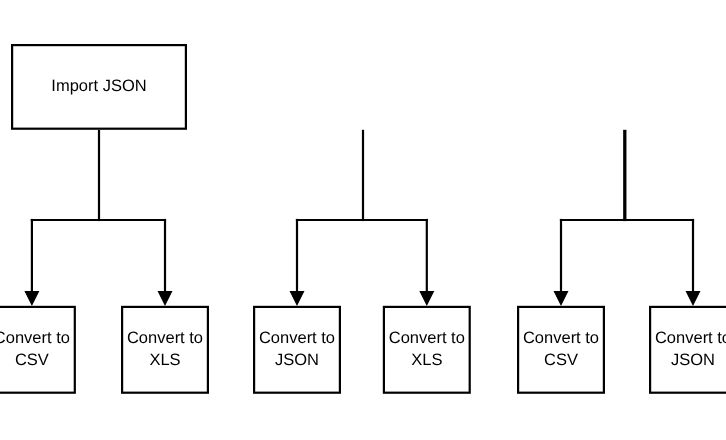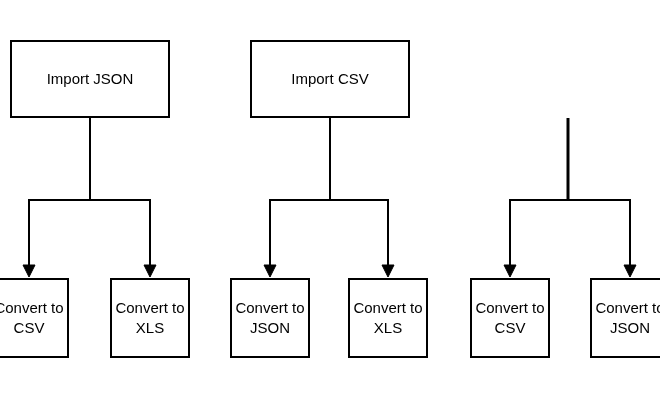--- a/index.html
+++ b/index.html
@@ -89,23 +89,20 @@
   <div class="node root" style="left:10px;">
     <span>Import JSON</span>
   </div>
   <div class="node child" style="left:-11px;">
     <span>Convert to CSV</span>
   </div>
   <div class="node child" style="left:110px;">
     <span>Convert to XLS</span>
   </div>
 
-  <div class="node root" style="left:250px;">
-    <span>Import CSV</span>
-  </div>
   <div class="node child" style="left:230px;">
     <span>Convert to JSON</span>
   </div>
   <div class="node child" style="left:348px;">
     <span>Convert to XLS</span>
   </div>
 
   <div class="node child" style="left:470px;">
     <span>Convert to CSV</span>
   </div>

